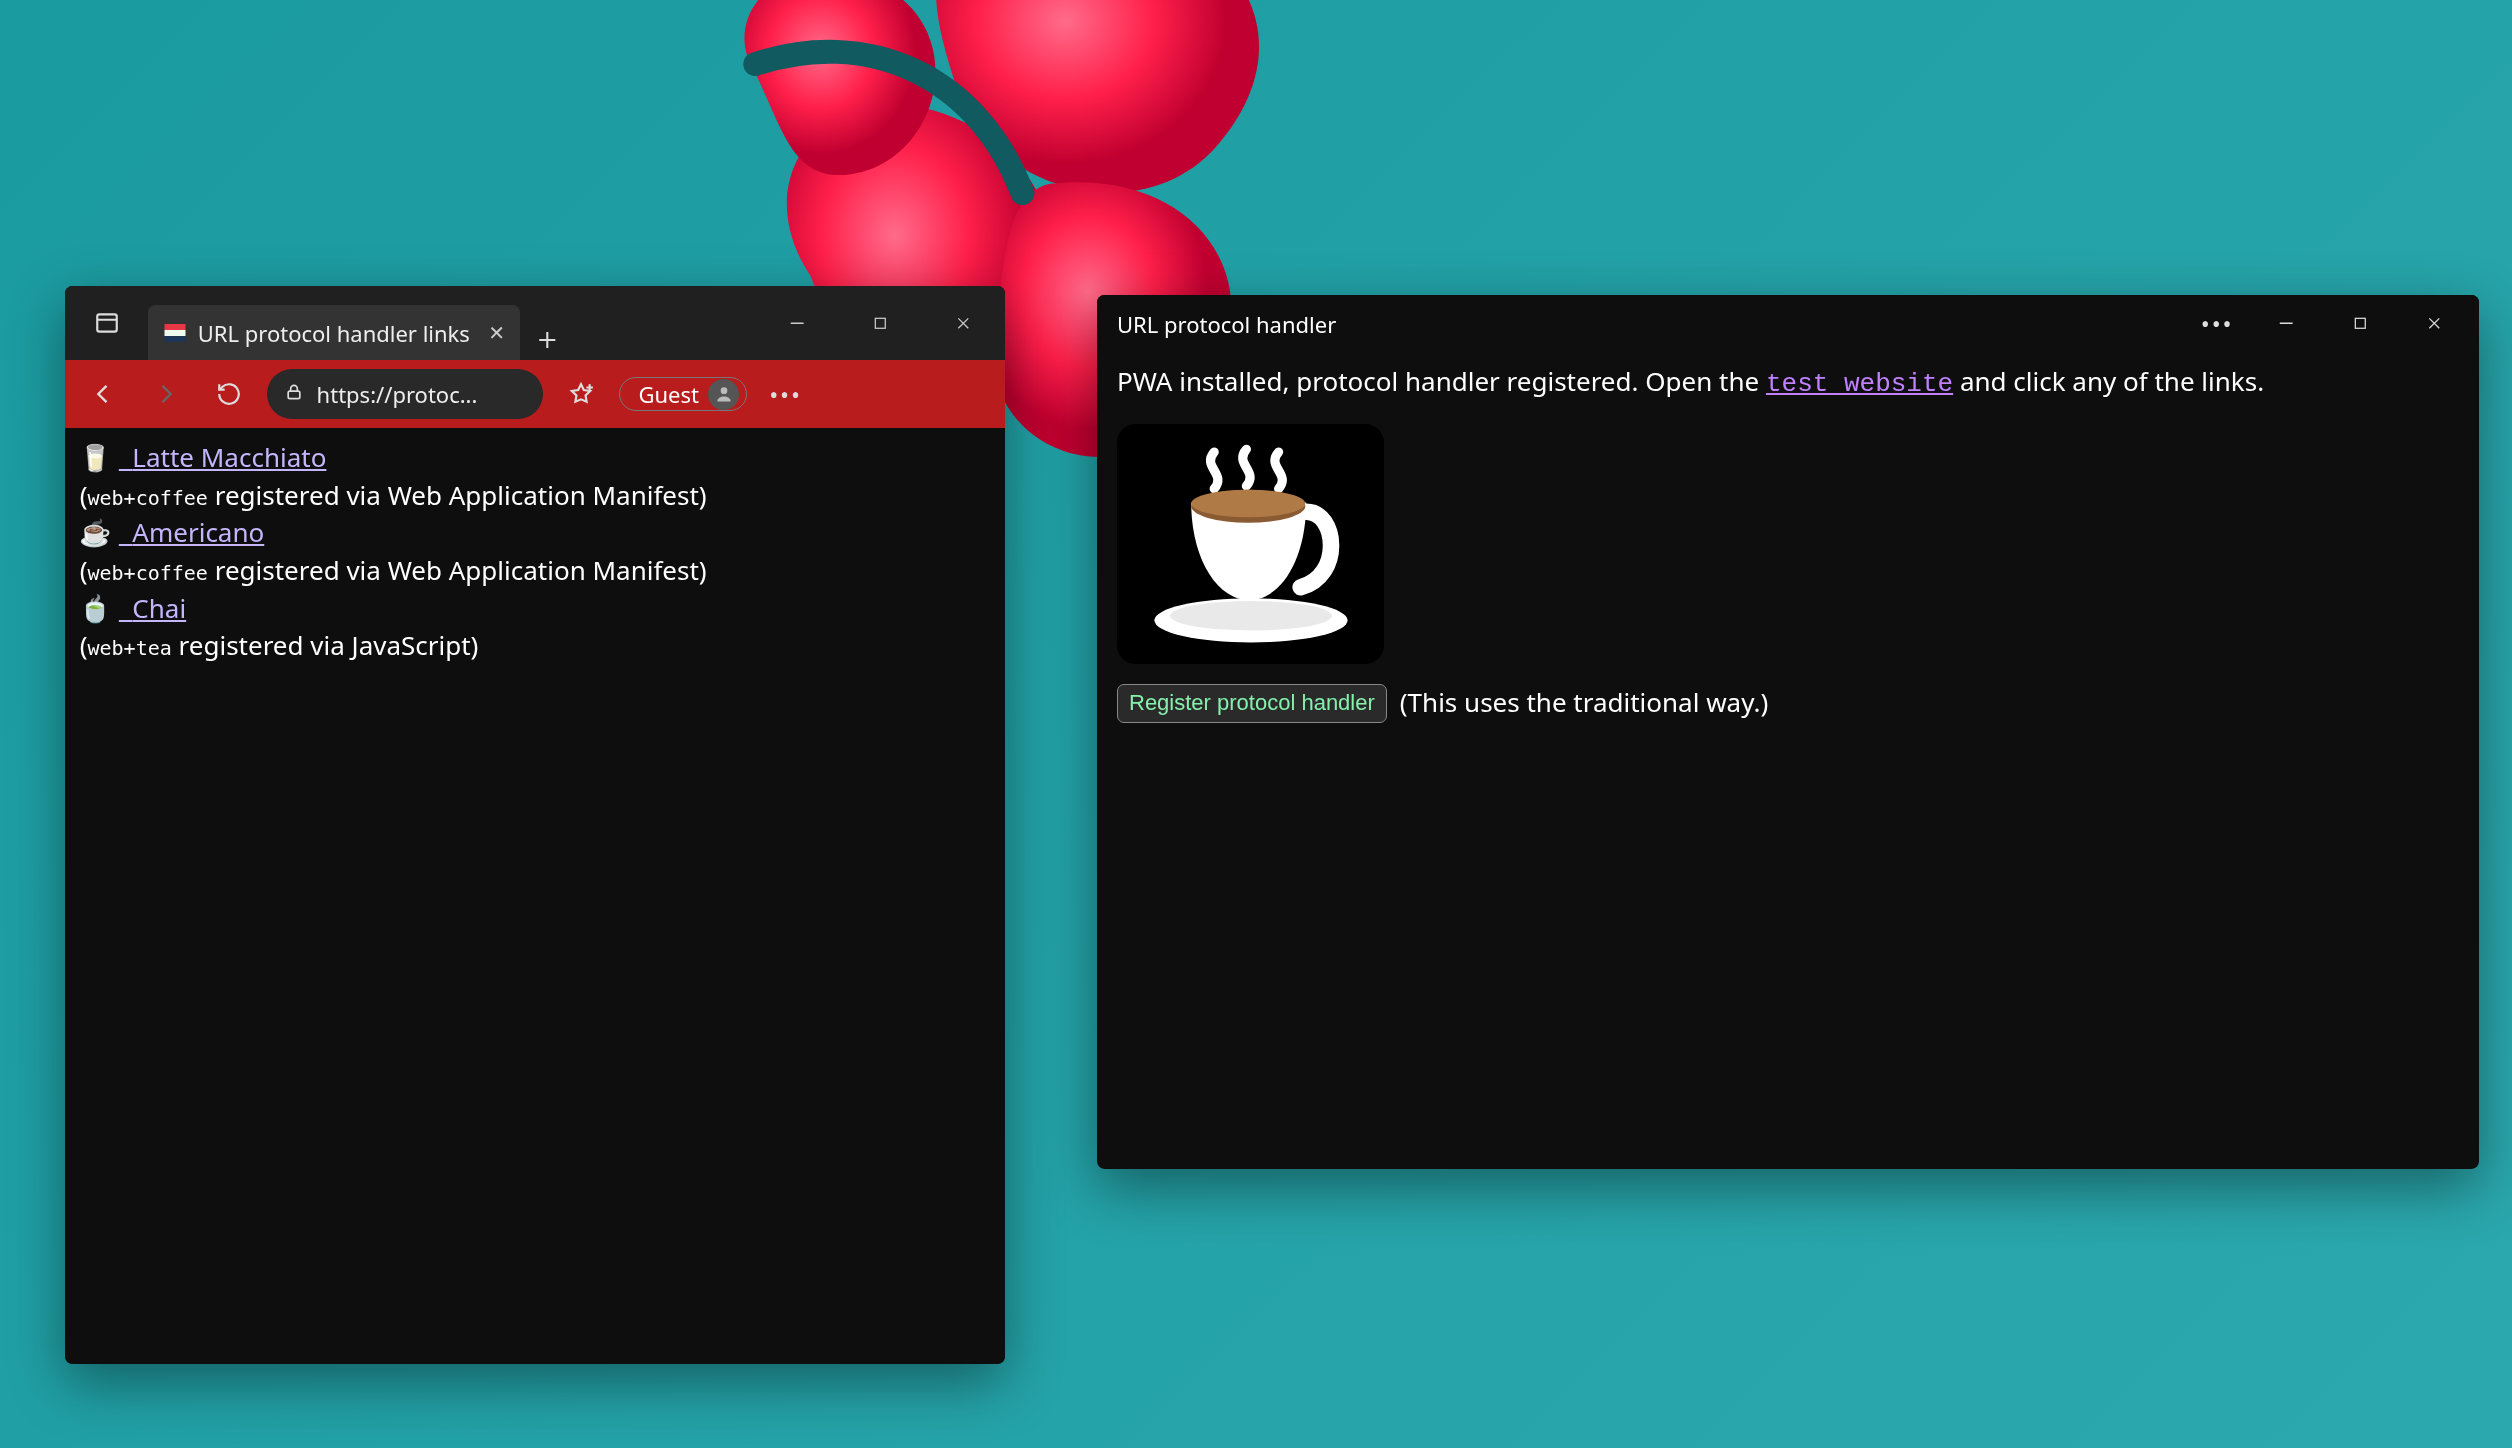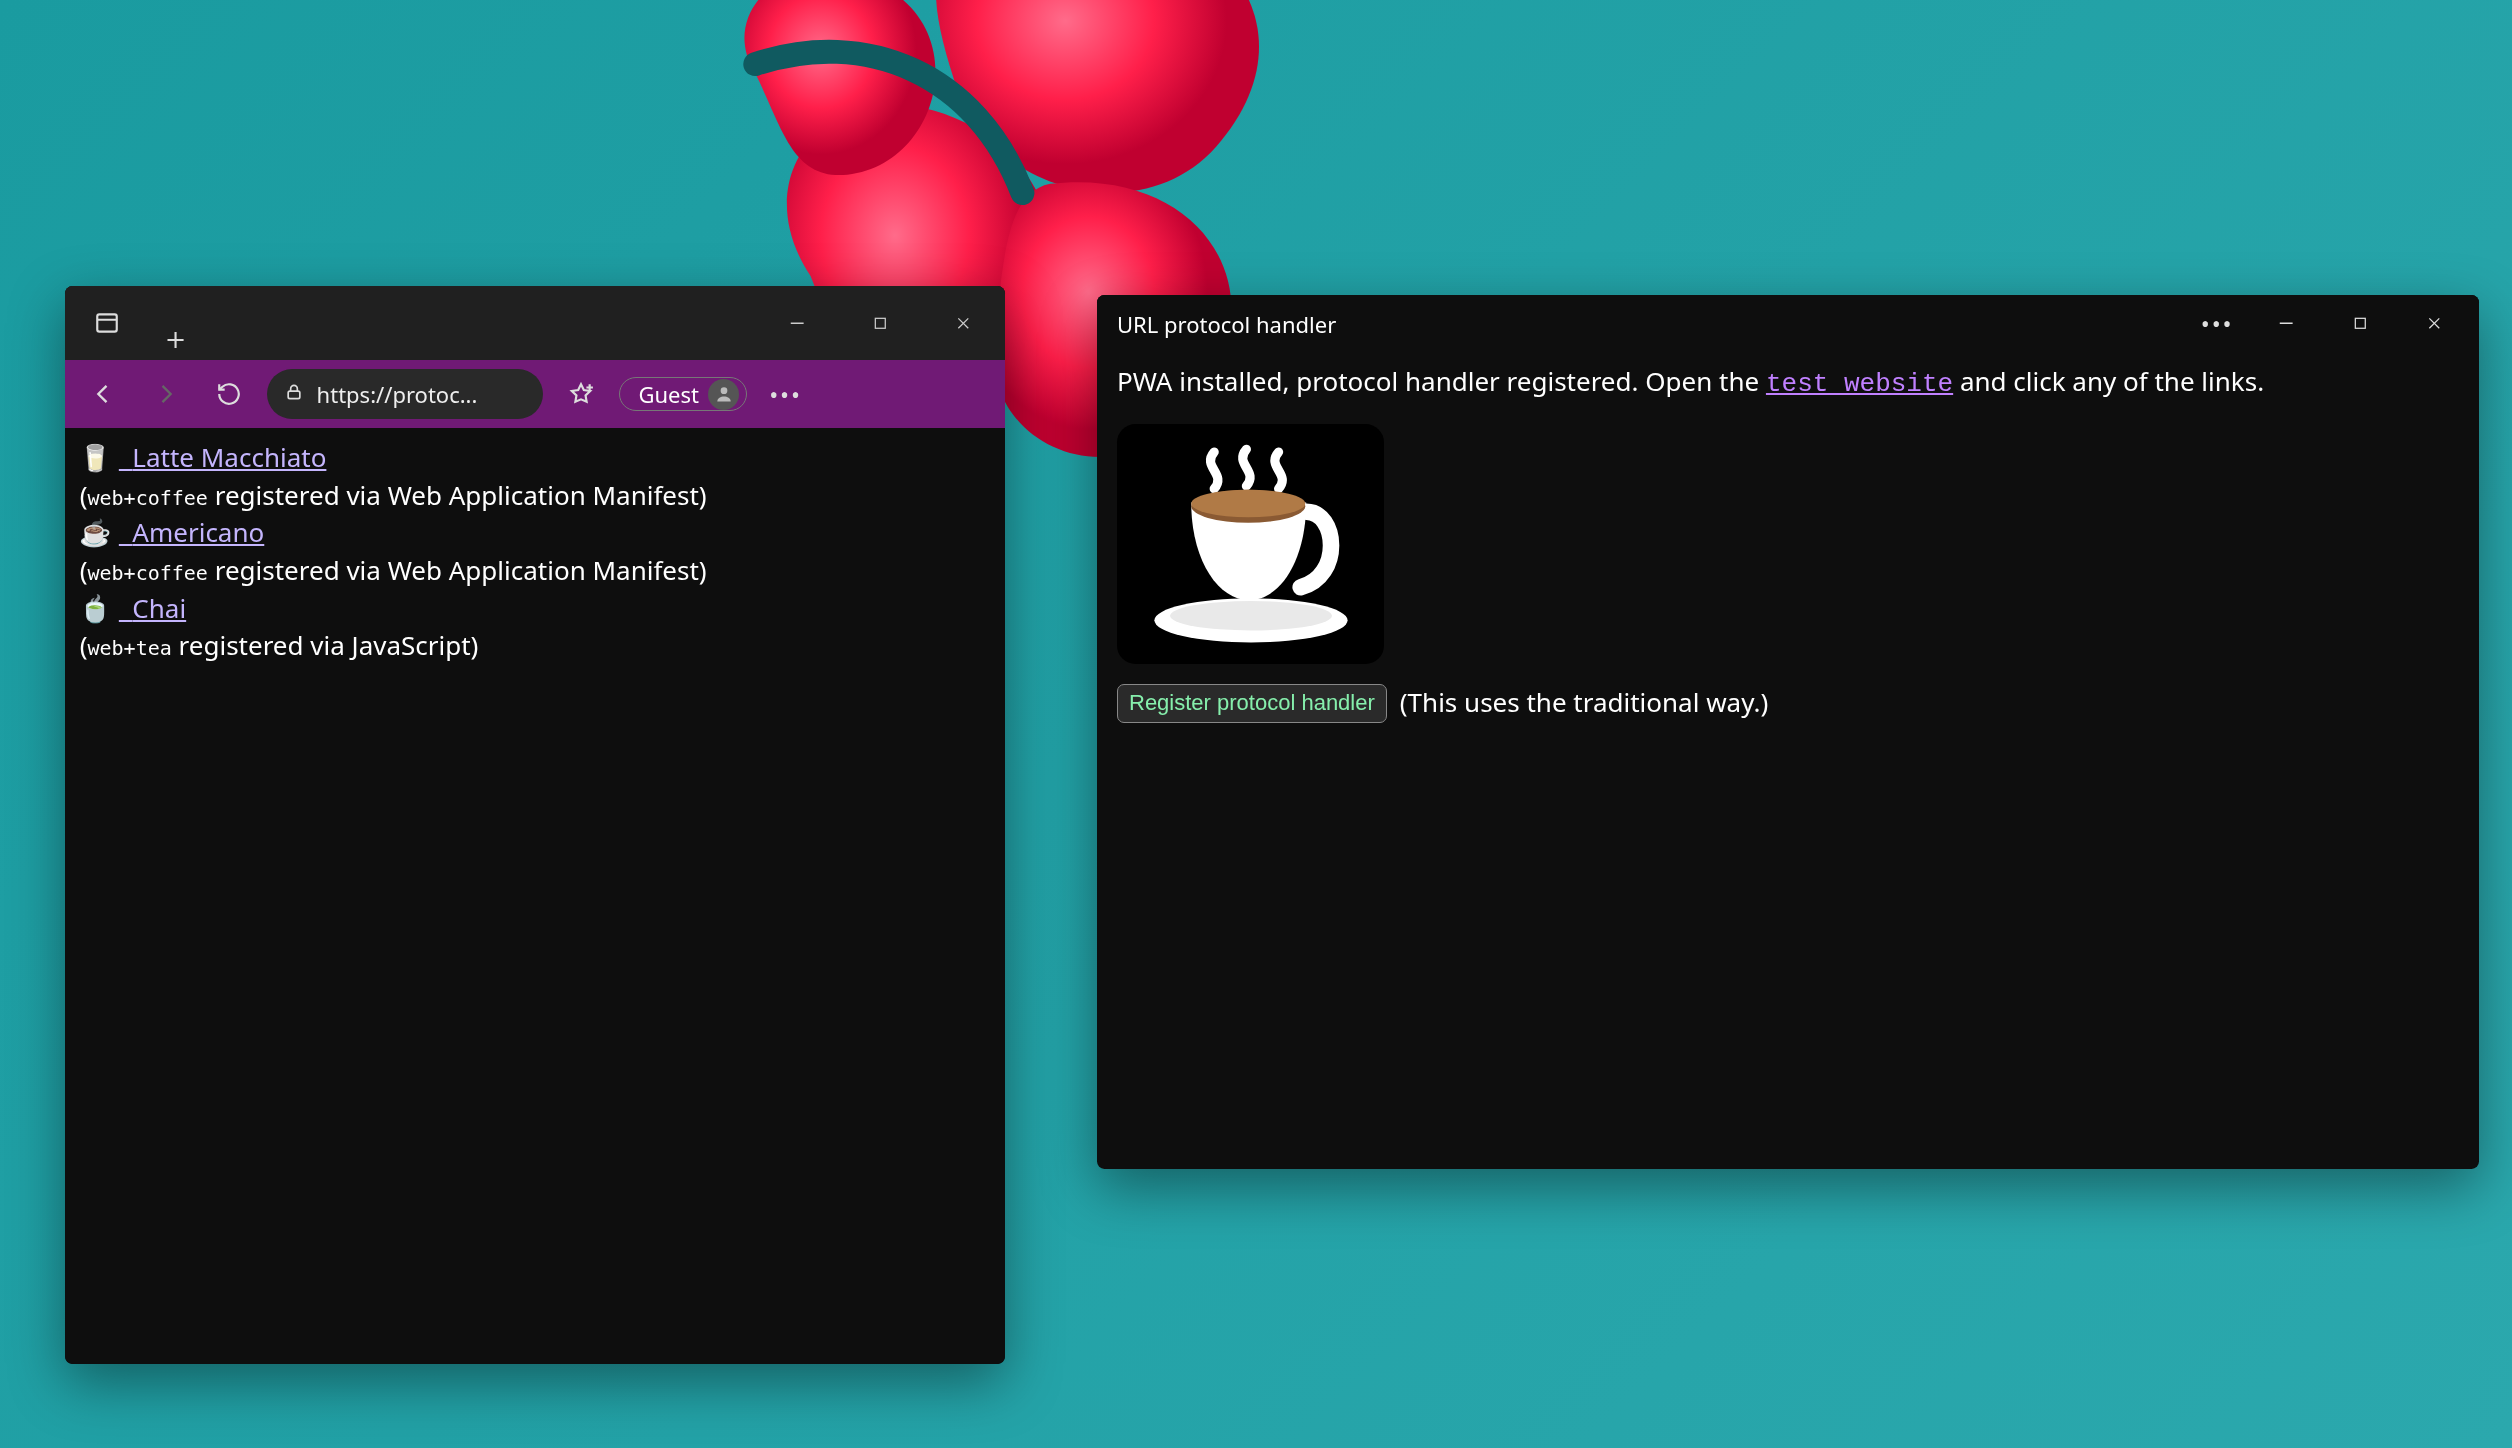--- a/index.html
+++ b/index.html
@@ -68,21 +68,21 @@
   .win-controls {
     margin-left:auto; display:flex;
   }
   .win-btn {
     width:83px; display:flex; align-items:center; justify-content:center;
     color:#ccc; font-size:18.4px;
   }
   .win-btn svg { stroke:#ccc; }
 
   .browser-toolbar {
-    height:68px; background:#701a75;
+    height:68px; background:#b91c1c;
     display:flex; align-items:center; gap:13px; padding:0 13px;
   }
   .tbtn {
     width:50px; height:50px; border-radius:7.4px;
     display:flex; align-items:center; justify-content:center;
     color:#ddd;
   }
   .arrow-disabled { color:#666; }
   .urlbar {
     flex:none; height:50px; background:#292929; border-radius:25px;
@@ -170,20 +170,29 @@
   <div class="window win-browser">
 
     <div class="browser-titlebar">
       <div class="tab-panel-btn">
         <svg width="26" height="26" viewBox="0 0 24 24" fill="none" stroke="currentColor" stroke-width="2">
           <rect x="3" y="4" width="18" height="16" rx="2"></rect>
             <path d="M3 9h18"></path>
         </svg>
       </div>
       <div class="tabs">
+        <div class="tab">
+          <svg class="tab-favicon" viewBox="0 0 32 32">
+            <rect x="2" y="4" width="28" height="8" fill="#e63946"></rect>
+            <rect x="2" y="12" width="28" height="8" fill="#f1faee"></rect>
+            <rect x="2" y="20" width="28" height="8" fill="#1d3557"></rect>
+          </svg>
+          <span class="tab-title">URL protocol handler links</span>
+          <span class="tab-close">✕</span>
+        </div>
         <div class="new-tab">＋</div>
       </div>
       <div class="win-controls">
         <div class="win-btn">
           <svg width="18.4" height="18.4" viewBox="0 0 20 20">
               <line x1="3" y1="10" x2="17" y2="10" stroke="#ccc" stroke-width="1.5"></line>
             </svg>
         </div>
         <div class="win-btn">
           <svg width="16.6" height="16.6" viewBox="0 0 20 20">

